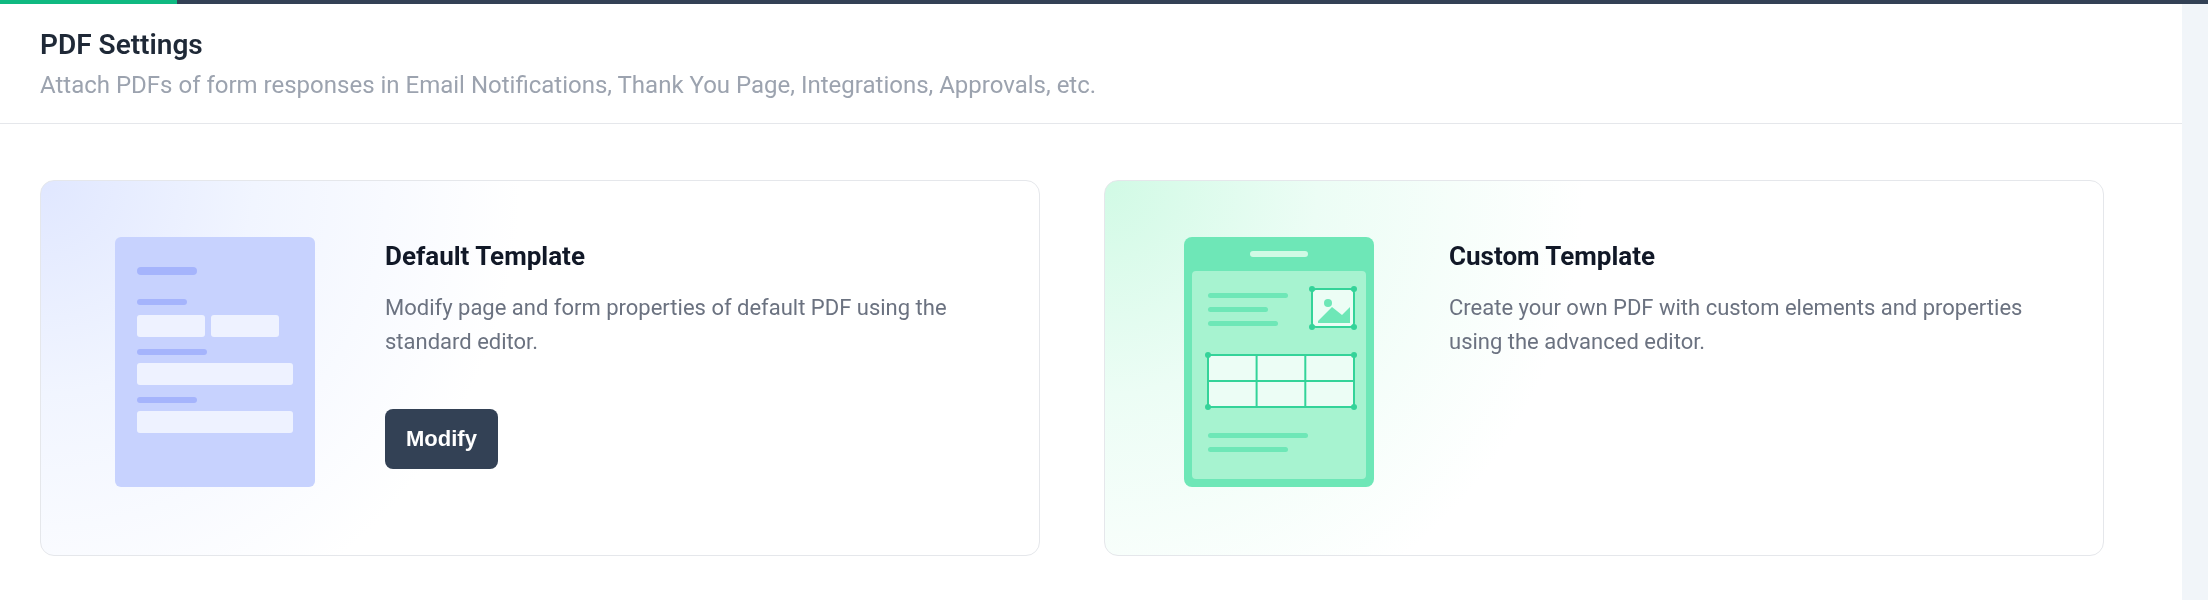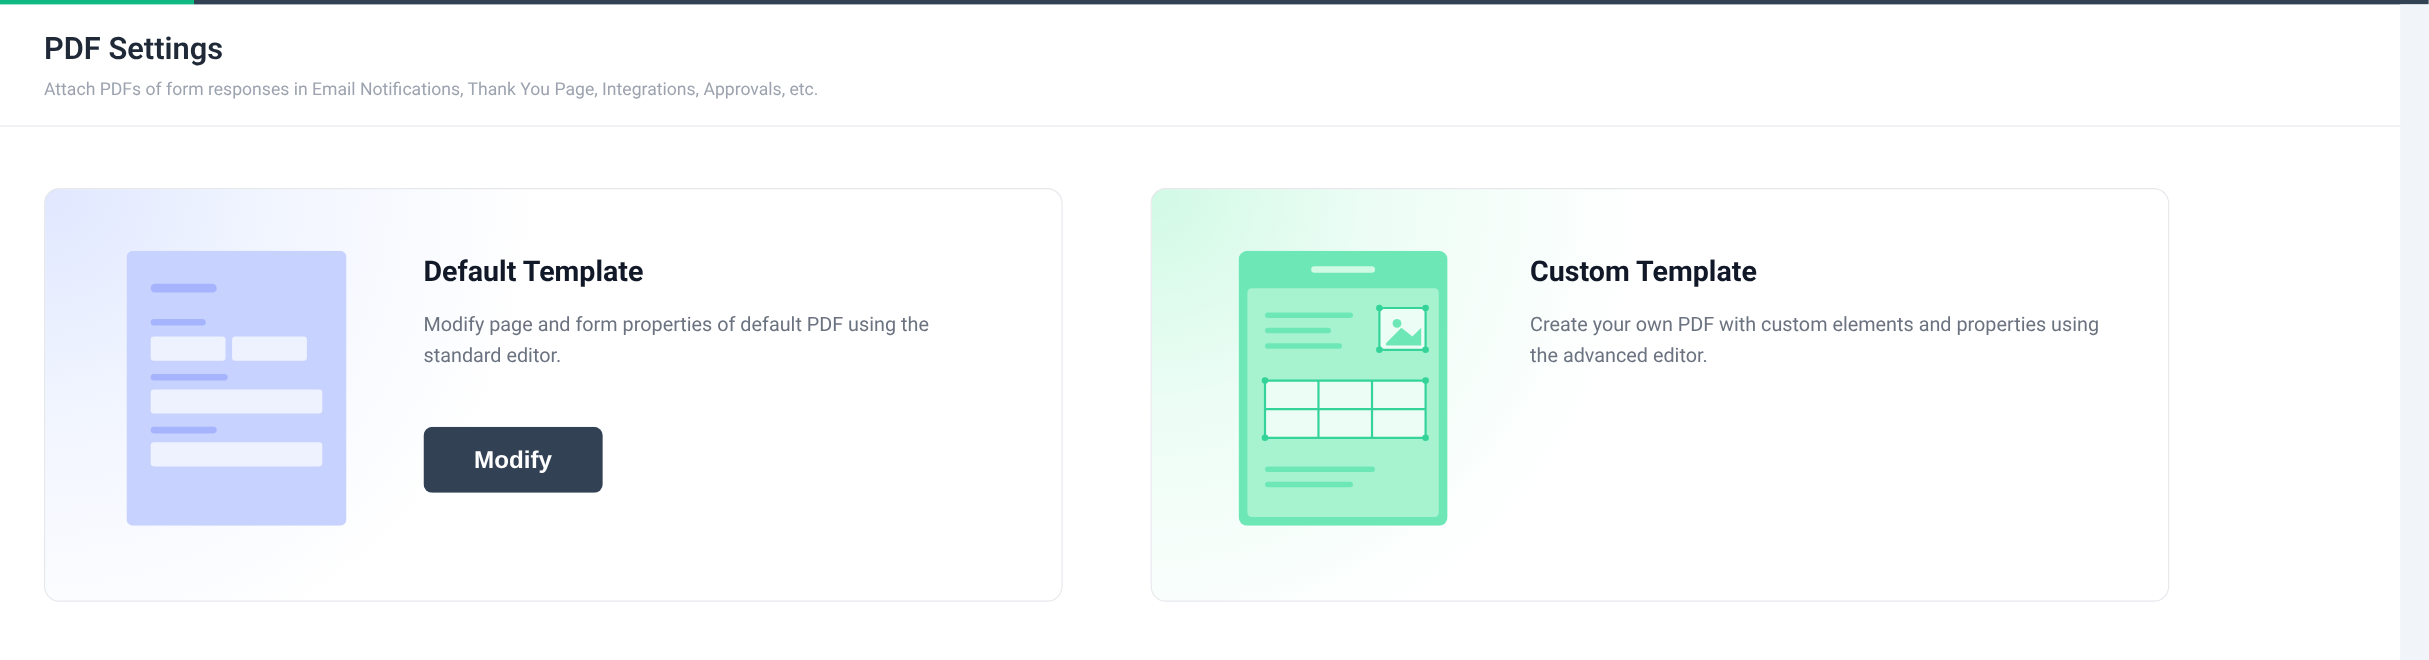--- a/index.html
+++ b/index.html
@@ -1,35 +1,35 @@
 <!DOCTYPE html>
 <html><head>
 <meta charset="utf-8">
 <style>
   * { box-sizing: border-box; margin: 0; padding: 0; }
   html, body { width: 2208px; height: 600px; font-family: -apple-system, BlinkMacSystemFont, "Segoe UI", Roboto, "Helvetica Neue", Arial, sans-serif; background:#fff; color:#1f2937; }
   
   .top-accent { height:4px; width:100%; background:linear-gradient(90deg,#10b981 0 8%, #334155 8% 100%); }
   .header { padding: 24px 64px 24px 40px; border-bottom:1px solid #e5e7eb; }
   .header h1 { font-size:28px; font-weight:600; color:#1f2937; margin-bottom:10px; }
-  .header p { font-size:16px; color:#9ca3af; font-weight:400; }
+  .header p { font-size:24px; color:#9ca3af; font-weight:400; }
   .cards { display:flex; gap:64px; padding:56px 40px; }
   .card {
-    width:926px; height:376px; border:1px solid #e5e7eb; border-radius:14px;
+    width:1000px; height:376px; border:1px solid #e5e7eb; border-radius:14px;
     display:flex; align-items:flex-start; padding:56px 48px 56px 44px;
     position:relative; overflow:hidden;
   }
   .card.default { background: radial-gradient(circle at 0% 0%, #e0e7ff 0%, #f1f5ff 20%, #ffffff 45%); }
-  .card.custom  { background: radial-gradient(circle at 0% 0%, #d1fae5 0%, #ecfdf5 20%, #ffffff 45%); margin-left: 16px; }
+  .card.custom  { background: radial-gradient(circle at 0% 0%, #d1fae5 0%, #ecfdf5 20%, #ffffff 45%); }
   .card .illus { width:260px; flex:0 0 260px; display:flex; align-items:center; justify-content:center; }
   .card .body { flex:1; padding-left:40px; display:flex; flex-direction:column; gap:20px; padding-top:4px;}
   .card .body h2 { font-size:26px; font-weight:700; color:#111827; }
-  .card .body p { font-size:18px; line-height:1.55; color:#6b7280; max-width:620px; }
+  .card .body p { font-size:22px; line-height:1.55; color:#6b7280; max-width:620px; }
   .actions { margin-top:30px; display:flex; gap:32px; align-items:center; }
-  .btn { display:inline-flex; align-items:center; gap:10px; font-size:22px; font-weight:600; border-radius:8px; padding:16px 45px; cursor:pointer; border:1px solid transparent; }
+  .btn { display:inline-flex; align-items:center; gap:10px; font-size:22px; font-weight:600; border-radius:8px; padding:16px 20px; cursor:pointer; border:1px solid transparent; }
   .btn-dark { background:#334155; color:#fff; }
   .btn-primary { background:#10b981; color:#fff; }
   .btn-outline { background:#fff; color:#10b981; border:1.5px solid #10b981; }
   .icon { display:inline-flex; }
   
   .scroll-gutter { position:fixed; top:4px; right:0; bottom:0; width:26px; background:#f1f5f9; }
 </style>
 </head>
 <body>
 

